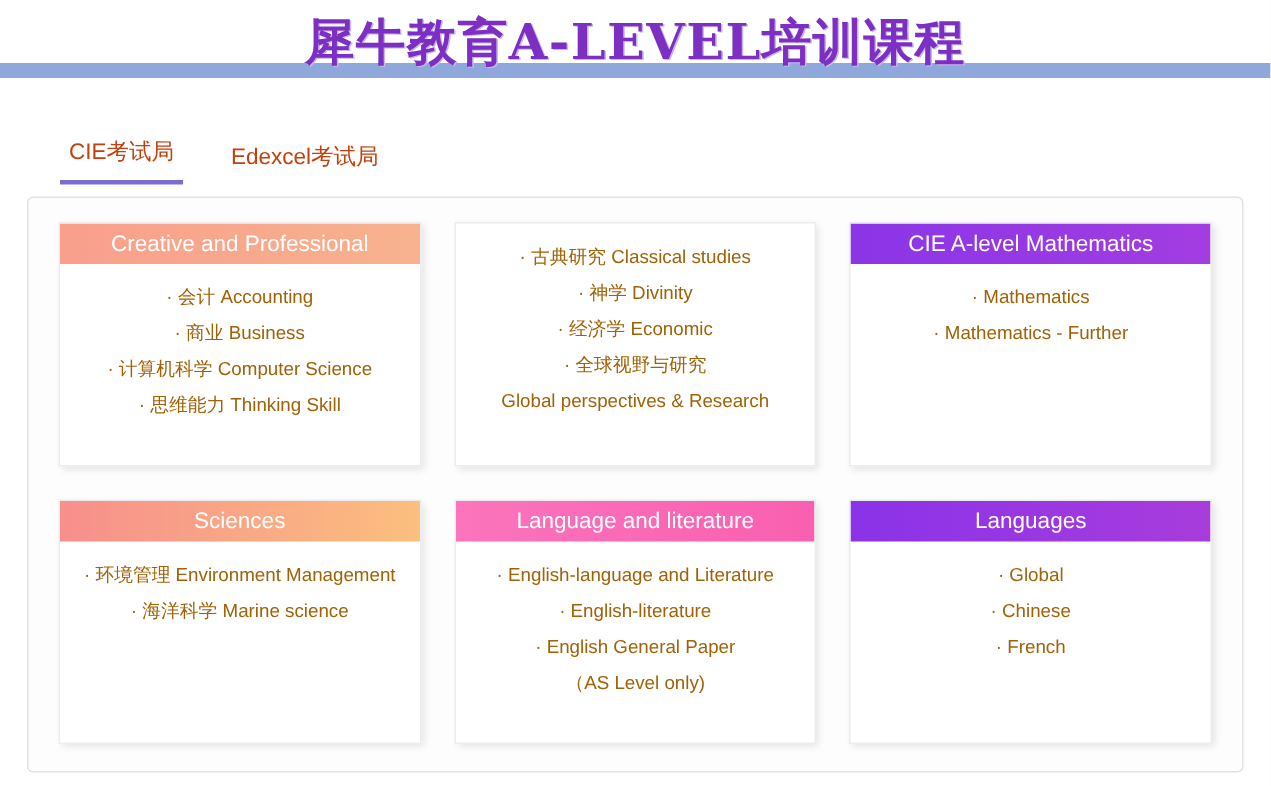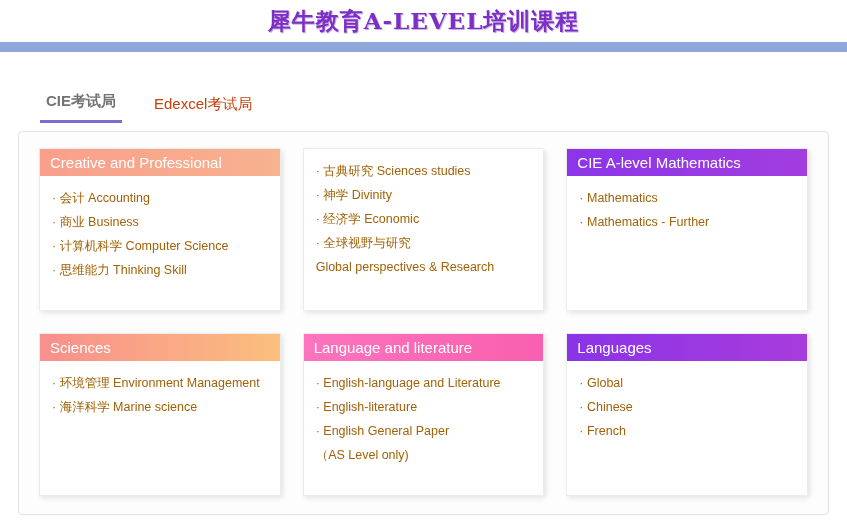--- a/index.html
+++ b/index.html
@@ -28,55 +28,56 @@
     background: #8fa8db;
   }
   .header-title {
     position: absolute;
     left: 0;
     right: 0;
     top: 6px;
     text-align: center;
     font-family: "DejaVu Serif", serif;
     font-weight: bold;
-    font-size: 23px;
+    font-size: 33px;
     letter-spacing: 1px;
     color: #7d2fc4;
     text-shadow: 1px 1px 0 #c8b8e8;
   }
 
   
   .tabs {
     margin: 16px 0 0 40px;
     display: flex;
     align-items: flex-end;
     gap: 26px;
   }
   .tab {
     font-size: 15px;
     color: #c2410c;
     padding: 4px 6px 9px 6px;
     cursor: pointer;
     white-space: nowrap;
   }
   .tab.active {
-    font-weight: bold;
-    color: #737373;
+    font-weight: normal;
+    color: #c2410c;
     border-bottom: 3px solid #7a6fd0;
   }
 
   
   .panel {
     margin: 8px 18px 0 18px;
     border: 1px solid #e2e2e2;
     border-radius: 4px;
     background: #fdfdfd;
     padding: 16px 20px 18px 20px;
     height: 384px;
     box-sizing: border-box;
+    text-align: center;
   }
   .grid {
     display: grid;
     grid-template-columns: repeat(3, 1fr);
     column-gap: 22px;
     row-gap: 22px;
   }
   .card {
     background: #ffffff;
     border: 1px solid #ececec;
@@ -135,21 +136,21 @@
       <div class="card-body">
         <div class="card-item">· 会计 Accounting</div>
         <div class="card-item">· 商业 Business</div>
         <div class="card-item">· 计算机科学 Computer Science</div>
         <div class="card-item">· 思维能力 Thinking Skill</div>
       </div>
     </div>
 
     <div class="card">
       <div class="card-body">
-        <div class="card-item">· 古典研究 Sciences studies</div>
+        <div class="card-item">· 古典研究 Classical studies</div>
         <div class="card-item">· 神学 Divinity</div>
         <div class="card-item">· 经济学 Economic</div>
         <div class="card-item">· 全球视野与研究</div>
         <div class="card-item">Global perspectives &amp; Research</div>
       </div>
     </div>
 
     <div class="card">
       <div class="card-head h-math">CIE A-level Mathematics</div>
       <div class="card-body">

